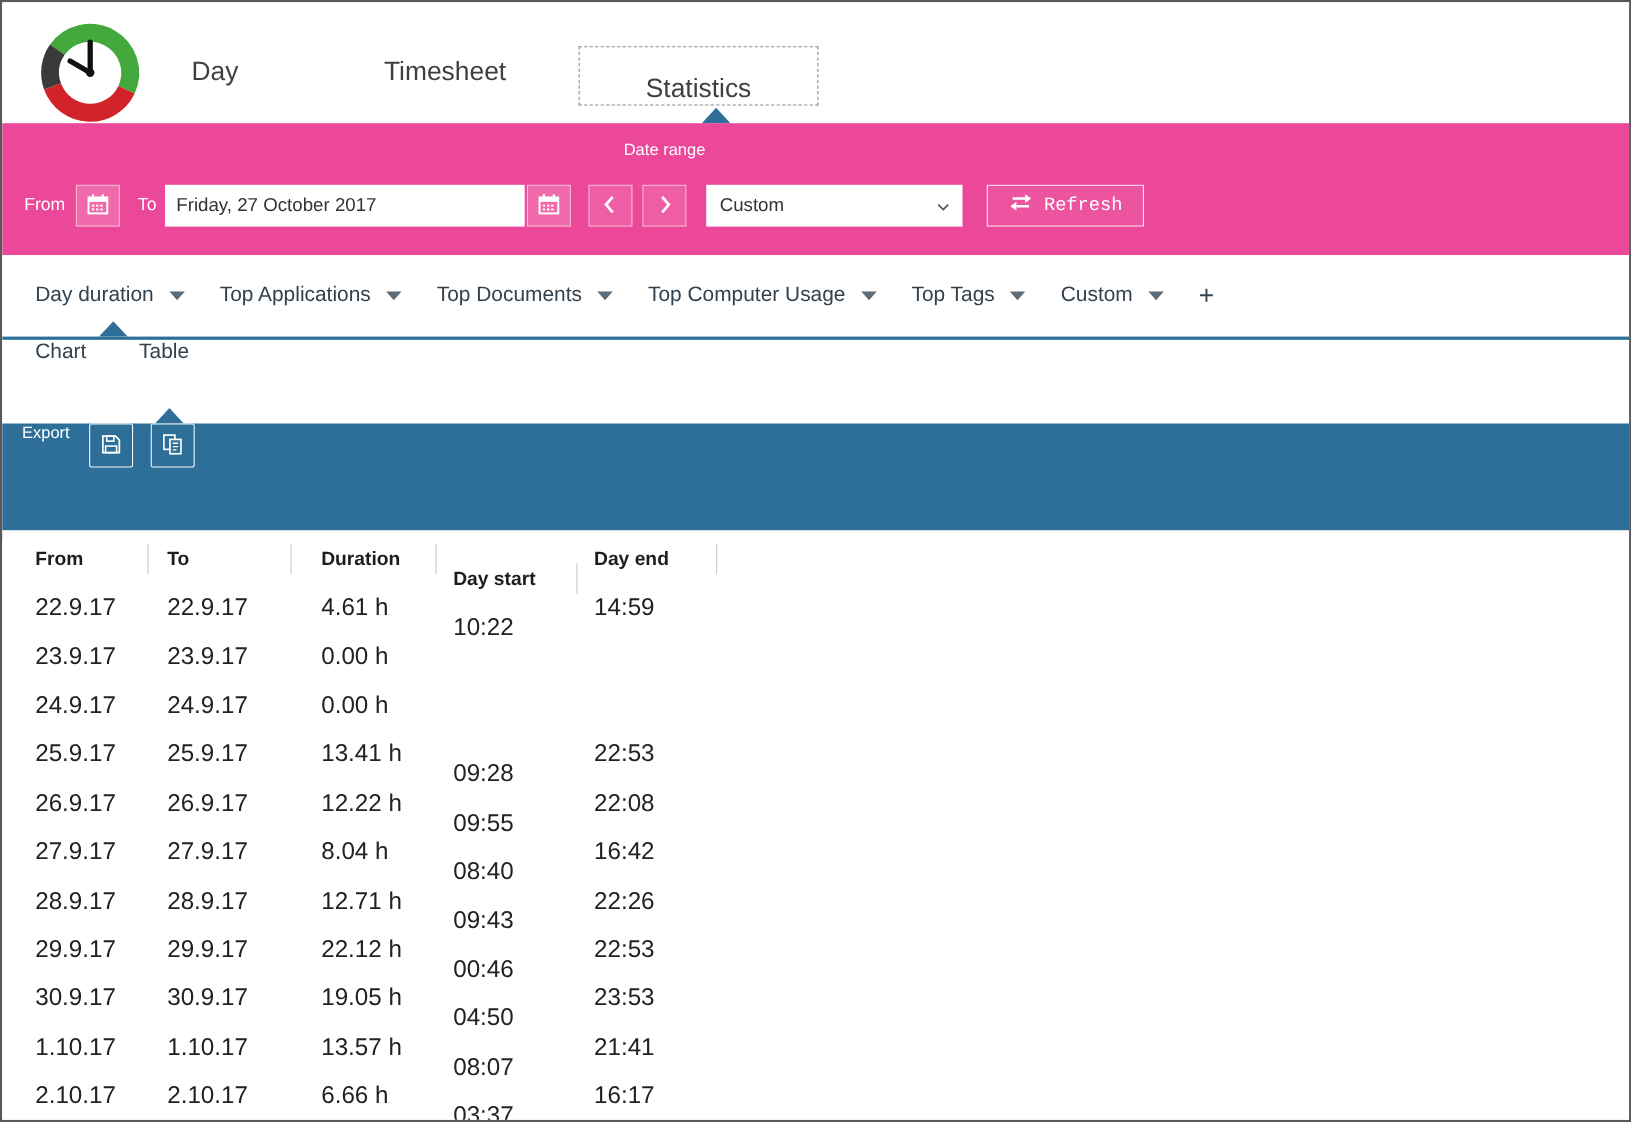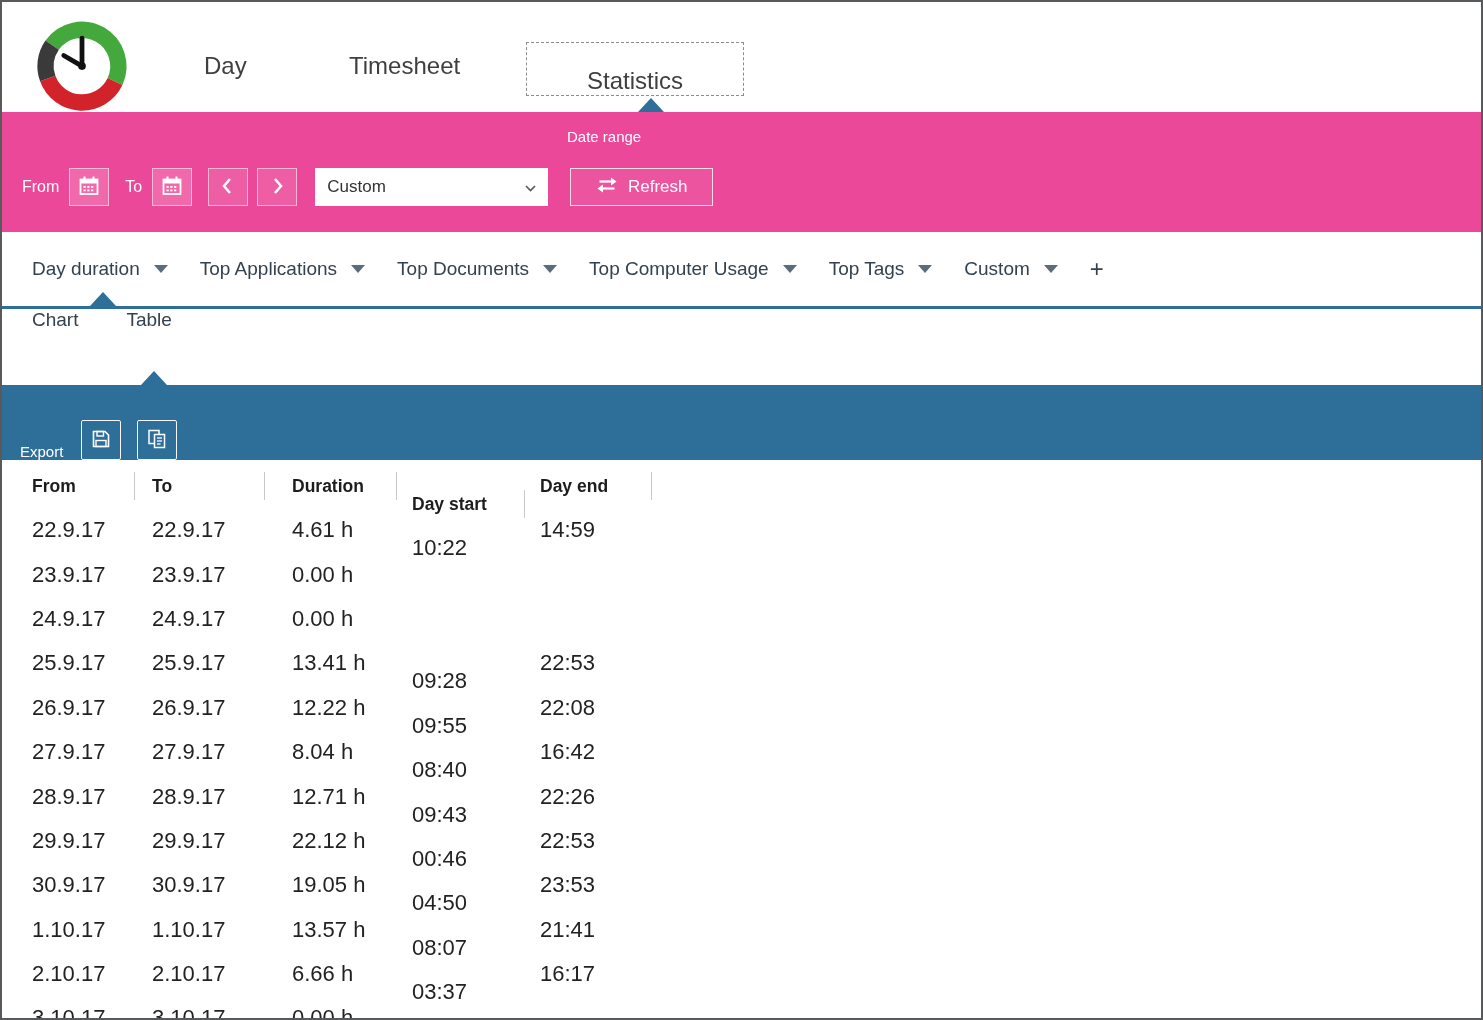--- a/index.html
+++ b/index.html
@@ -10,21 +10,21 @@
     font-family:"Liberation Sans", sans-serif;
   }
 
   
   .topbar { position:relative; height:110px; background:#fff; }
   .logo { position:absolute; left:32px; top:6px; width:96px; height:120px; z-index:6; }
   .main-tab {
     position:absolute; top:50px; font-size:24px; color:#3f3f3f; cursor:default;
     white-space:nowrap;
   }
-  .tab-day { left:202px; }
+  .tab-day { left:172px; }
   .tab-timesheet { left:347px; }
   .tab-statistics-box {
     position:absolute; left:524px; top:40px; width:218px; height:54px;
     border:1px dashed #8c8c8c; display:flex; align-items:flex-end; justify-content:center;
   }
   .tab-statistics-box .main-tab-text { font-size:24px; color:#3f3f3f; }
   .pointer-up {
     position:absolute; width:0; height:0;
     border-left:13px solid transparent; border-right:13px solid transparent;
     border-bottom:14px solid #2d6f99;
@@ -55,21 +55,21 @@
   .nav-btn + .nav-btn { margin-left:9px; }
   .preset-select {
     margin-left:18px; width:233px; height:38px; background:#fff; color:#333;
     display:flex; align-items:center; justify-content:space-between;
     padding:0 12px; font-size:17px; cursor:pointer;
   }
   .refresh-btn {
     margin-left:22px; width:143px; height:38px; color:#fff; font-size:17px;
     background:rgba(255,255,255,0.07); border:1px solid rgba(255,255,255,0.8);
     display:flex; align-items:center; justify-content:center; gap:10px; cursor:pointer;
-    font-family:Liberation Sans, sans-serif;
+    font-family:Liberation Mono, monospace;
   }
 
   
   .stat-tabs {
     position:relative; height:77px; background:#fff; border-bottom:3px solid #2d6f99;
     display:flex; align-items:center; padding-left:30px; gap:32px;
   }
   .stat-tab { display:flex; align-items:center; gap:14px; font-size:19px; color:#33424e; cursor:pointer; white-space:nowrap; }
   .dd-arrow {
     width:0; height:0; border-left:7px solid transparent; border-right:7px solid transparent;
@@ -81,22 +81,22 @@
   
   .view-tabs {
     position:relative; height:76px; background:#fff;
     display:flex; padding-left:30px; gap:48px;
   }
   .view-tab { font-size:19px; color:#33424e; cursor:pointer; }
   .pointer-table { left:139px; bottom:0; }
 
   
   .export-bar {
-    position:relative; height:75px; background:#2d6f99;
-    display:flex; align-items:flex-end; padding-left:18px; gap:16px;
+    position:relative; height:97px; background:#2d6f99;
+    display:flex; align-items:flex-start; padding-left:18px; gap:16px;
   }
   .export-label { color:#fff; font-size:15px; margin-right:2px; }
   .export-btn {
     width:40px; height:40px; background:transparent; border:1px solid rgba(255,255,255,0.95);
     border-radius:2px; display:flex; align-items:center; justify-content:center; cursor:pointer;
   }
 
   
   .table-area { position:relative; background:#fff; }
   .thead { display:flex; height:36px; margin-top:8px; align-items:center; }
@@ -154,20 +154,21 @@
                 <rect x="9.3" y="11" width="2.2" height="1.8"></rect>
                 <rect x="13.1" y="11" width="2.2" height="1.8"></rect>
               <rect x="5.5" y="14.5" width="2.2" height="1.8"></rect>
                 <rect x="9.3" y="14.5" width="2.2" height="1.8"></rect>
                 <rect x="13.1" y="14.5" width="2.2" height="1.8"></rect>
             </g>
           </svg>
         </span>
       </button>
       <span class="bar-label lbl-to">To</span>
+      <input class="date-input input-to" readonly="" value="Friday, 27 October 2017" style="">
       <button class="sq-btn">
         <span>
           <svg viewBox="0 0 22 22" width="22" height="22">
             <rect x="2.5" y="4.5" width="17" height="14.5" fill="none" stroke="#fff" stroke-width="1.8"></rect>
             <rect x="2.5" y="4.5" width="17" height="4" fill="#fff"></rect>
             <line x1="6.5" y1="1.5" x2="6.5" y2="5.5" stroke="#fff" stroke-width="2"></line>
             <line x1="15.5" y1="1.5" x2="15.5" y2="5.5" stroke="#fff" stroke-width="2"></line>
             <g fill="#fff">
               <rect x="5.5" y="11" width="2.2" height="1.8"></rect>
                 <rect x="9.3" y="11" width="2.2" height="1.8"></rect>

